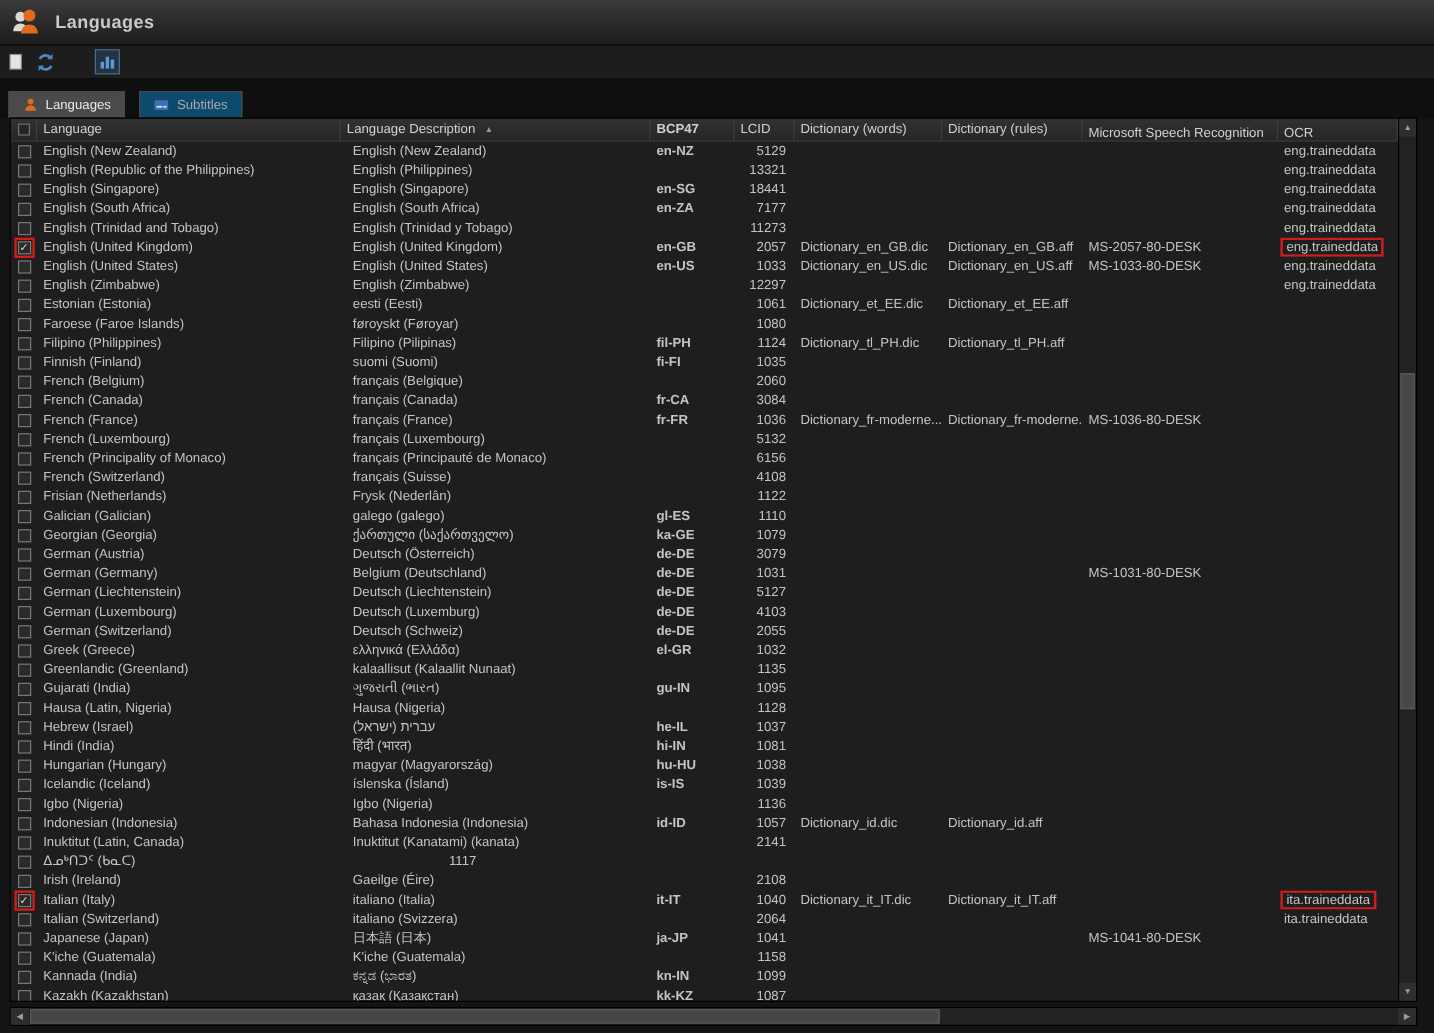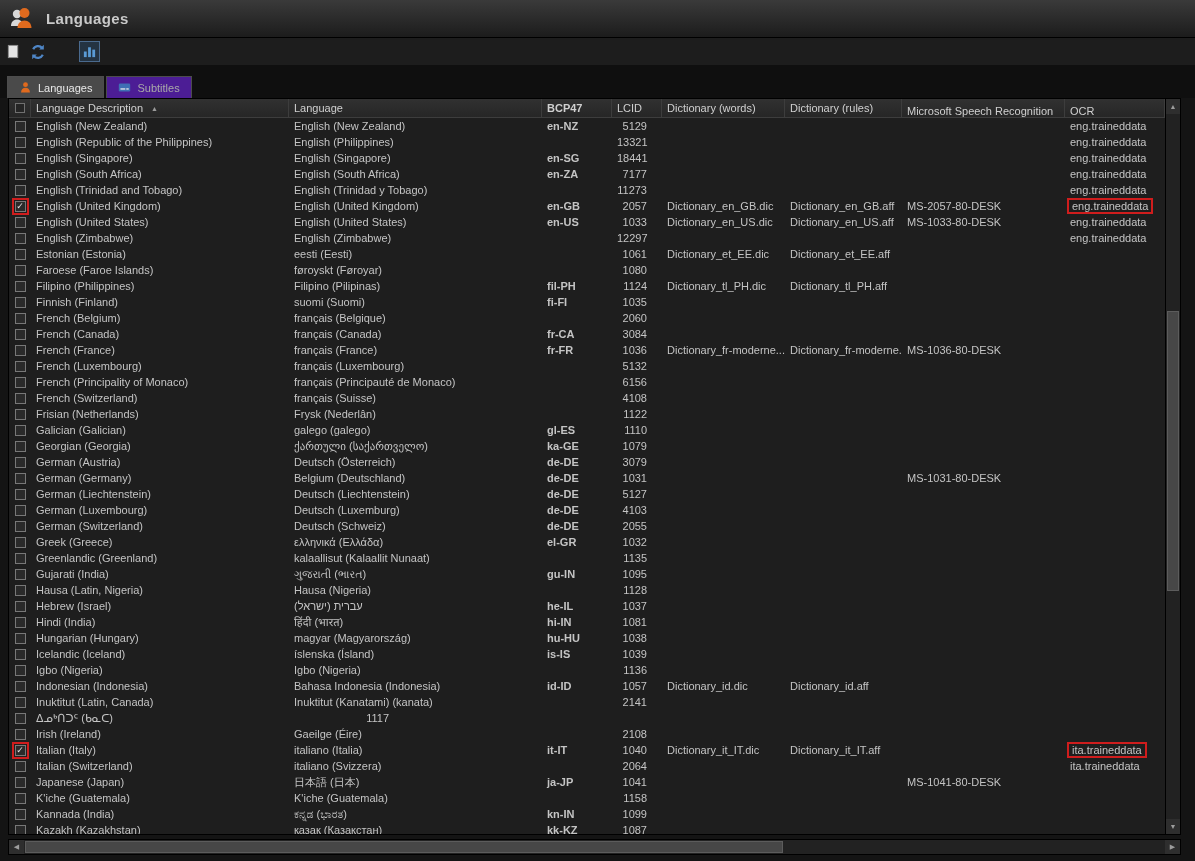--- a/index.html
+++ b/index.html
@@ -32,21 +32,21 @@
   
   .tabstrip {
     position:absolute; left:0; top:65px; width:1195px; height:33px;
     background:#0f0f0f; display:flex; align-items:flex-end; padding-left:7px; gap:2px;
   }
   .tab {
     height:22px; display:flex; align-items:center; gap:6px; padding:0 11px;
     font-size:11px; border:1px solid #4c4c4c; border-bottom:none; cursor:default;
   }
   .tab.active   { background:#4a4a4a; color:#e9e9e9; }
-  .tab.inactive { background:#4c1d95; color:#a9a9a9; }
+  .tab.inactive { background:#0c4a6e; color:#a9a9a9;margin-left:10px; }
   .tab svg { width:13px; height:13px; }
   
   .table-wrap {
     position:absolute; left:8px; top:98px; width:1173px; height:737px;
     background:#1e1e1e; border:1px solid #000; overflow:hidden;
   }
   .hrow {
     display:flex; height:19px; margin-right:15px;
     background:linear-gradient(#313131,#262626);
     border-bottom:1px solid #3d3d3d;
@@ -61,21 +61,21 @@
   .rows { position:absolute; left:0; top:19px; right:15px; bottom:0; overflow:hidden; }
   .row { display:flex; height:16px; align-items:center; }
   .cell {
     font-size:11px; color:#c4c4c4; padding:0 5px;
     white-space:nowrap; overflow:hidden; height:16px; line-height:16px;
   }
   .w-cb   { width:22px; flex:0 0 22px; display:flex; align-items:center; justify-content:center; padding:0; overflow:visible; }
   .w-desc { width:258px; flex:0 0 258px; }
   .w-lang { width:253px; flex:0 0 253px; }
   .w-bcp  { width:70px;  flex:0 0 70px;font-weight:bold; }
-  .w-lcid { width:50px;  flex:0 0 50px; text-align:right; padding-right:15px; }
+  .w-lcid { width:50px;  flex:0 0 50px; text-align:right; padding-right:7px; }
   .w-dw   { width:123px; flex:0 0 123px; }
   .w-dr   { width:117px; flex:0 0 117px; }
   .w-ms   { width:163px; flex:0 0 163px;align-items:flex-end; }
   .w-ocr  { flex:1 1 auto;align-items:flex-end; }
   .cbwrap { display:inline-flex; padding:1px; border:2px solid transparent; }
   .cbwrap.redbox-cb { border-color:#cf1d1d; }
   .cb {
     width:11px; height:11px; background:#2a2a2a; border:1px solid #787878;
     display:inline-flex; align-items:center; justify-content:center;
     font-size:9px; line-height:1; color:#e0e0e0;
@@ -164,27 +164,27 @@
     </svg>
     <span>Subtitles</span>
   </div>
 </div>
 
 <div class="table-wrap">
   <div class="hrow">
     <div class="hcell w-cb">
         <span class="hcb"></span>
       </div>
+    <div class="hcell w-lang">
+        <span>Language</span>
+      </div>
     <div class="hcell w-desc">
       <span>Language Description</span>
       <span class="sort">▲</span>
     </div>
-    <div class="hcell w-lang">
-        <span>Language</span>
-      </div>
     <div class="hcell w-bcp">
         <span>BCP47</span>
       </div>
     <div class="hcell w-lcid">
         <span>LCID</span>
       </div>
     <div class="hcell w-dw">
         <span>Dictionary (words)</span>
       </div>
     <div class="hcell w-dr">

